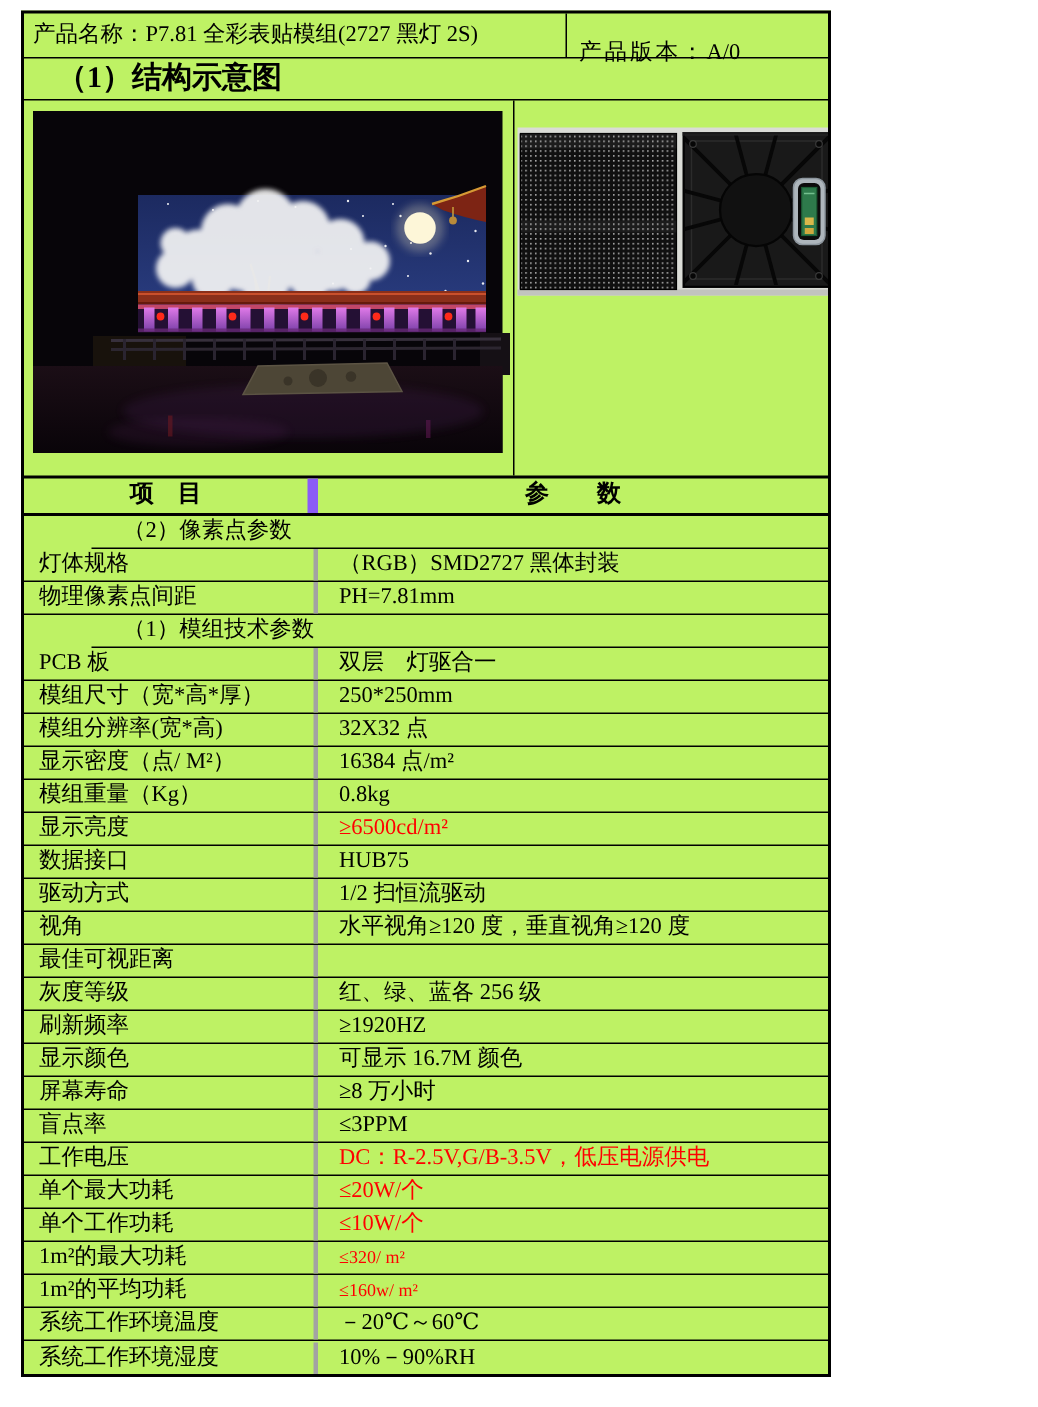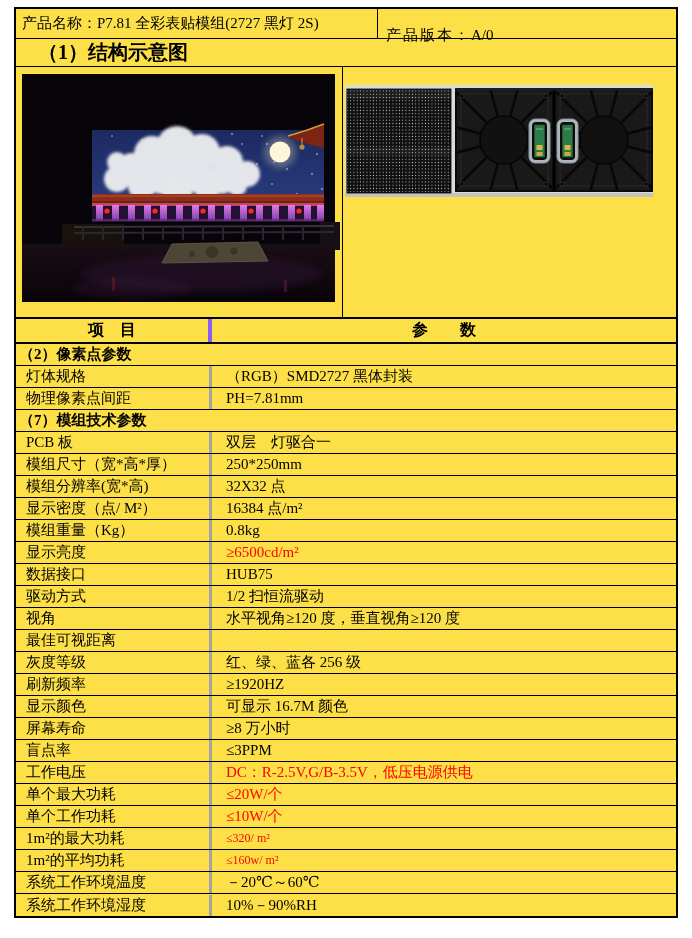--- a/index.html
+++ b/index.html
@@ -3,46 +3,46 @@
 <meta charset="utf-8">
 <style>
   * { margin:0; padding:0; box-sizing:border-box; }
   html,body { width:692px; height:938px; background:#ffffff; }
   body {
     position:relative;
     font-family:"Liberation Serif","DejaVu Serif",serif;
     color:#000;
   }
   .doc {
-    position:absolute; left:14px; top:7px; width:664px;
-    border:2px solid #000; background:#fde047;
+    position:absolute; left:14px; top:7px; width:540px;
+    border:2px solid #000; background:#bef264;
   }
   .row { display:flex; border-bottom:1px solid #000; }
 
   .product-row { height:30px; font-size:15px; }
   .name-cell { width:362px; border-right:1px solid #000; padding-left:6px; line-height:28px; white-space:nowrap; overflow:hidden; }
   .version-cell { flex:1; padding-left:8px; line-height:28px; white-space:nowrap;margin-top:12px; }
   .version-cell .lbl { letter-spacing:2px; }
 
   .section1-row { height:28px; line-height:26px; padding-left:22px; font-weight:bold; font-size:20px; display:block; }
 
   .images-row { height:252px; border-bottom:2px solid #000; }
   .img-left { width:327px; border-right:1px solid #000; position:relative; overflow:hidden; }
   .img-right { flex:1; position:relative; overflow:hidden; }
   .img-left svg, .img-right svg { display:block; }
 
   .spec-head { height:25px; border-bottom:2px solid #000; font-weight:bold; font-size:16px; }
-  .h-item { width:196px; border-right:4px solid #8b5cf6; text-align:center; line-height:22px; }
+  .h-item { width:196px; border-right:7px solid #8b5cf6; text-align:center; line-height:22px; }
   .h-param { flex:1; text-align:center; line-height:22px; }
 
   .spec-row { display:flex; height:22px; border-bottom:1px solid #000; font-size:15px; }
   .spec-row:last-child { border-bottom:none;align-items:flex-end; }
   .spec-row .label { width:196px; border-right:3px solid #a3a3a3; padding-left:10px; line-height:21px; white-space:nowrap; overflow:hidden; }
   .spec-row .value { flex:1; padding-left:14px; line-height:21px; white-space:nowrap; overflow:hidden; }
-  .spec-row.section { font-weight:bold; padding-left:3px; line-height:21px; display:block; font-size:15px; }
+  .spec-row.section { font-weight:normal; padding-left:21px; line-height:21px; display:block; font-size:15px;margin-left:45px; }
   .value.red { color:#ff0000; }
   .value.small { font-size:12px; }
 </style>
 </head>
 <body>
 
 <div class="doc">
 
   <div class="row product-row">
     <div class="name-cell">
@@ -321,21 +321,21 @@
   <div id="spec-rows">
       <div class="spec-row section">（2）像素点参数</div>
       <div class="spec-row">
         <div class="label">灯体规格</div>
         <div class="value">（RGB）SMD2727 黑体封装</div>
       </div>
       <div class="spec-row">
         <div class="label">物理像素点间距</div>
         <div class="value">PH=7.81mm</div>
       </div>
-      <div class="spec-row section">（7）模组技术参数</div>
+      <div class="spec-row section">（1）模组技术参数</div>
       <div class="spec-row">
         <div class="label">PCB 板</div>
         <div class="value">双层　灯驱合一</div>
       </div>
       <div class="spec-row">
         <div class="label">模组尺寸（宽*高*厚）</div>
         <div class="value">250*250mm</div>
       </div>
       <div class="spec-row">
         <div class="label">模组分辨率(宽*高)</div>

